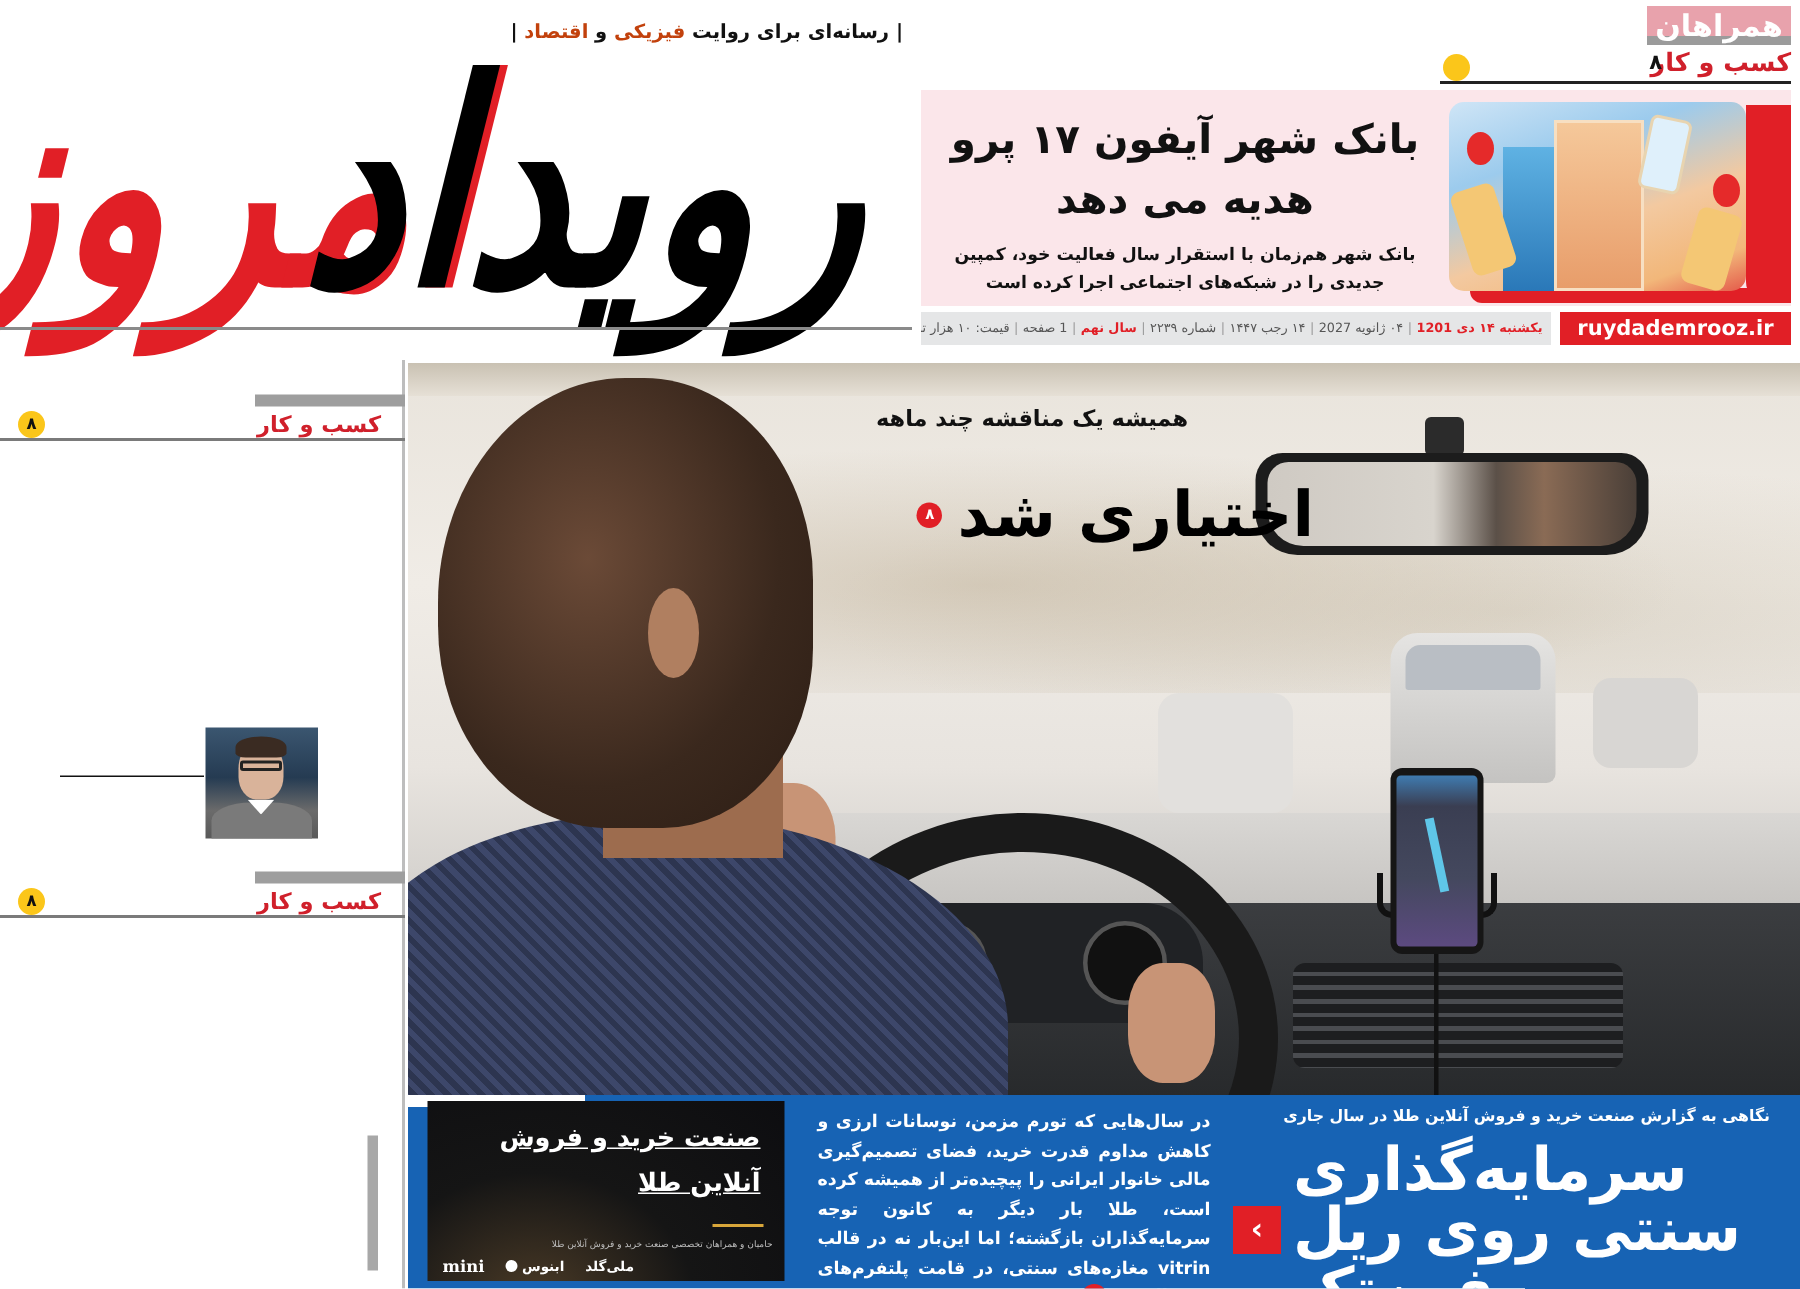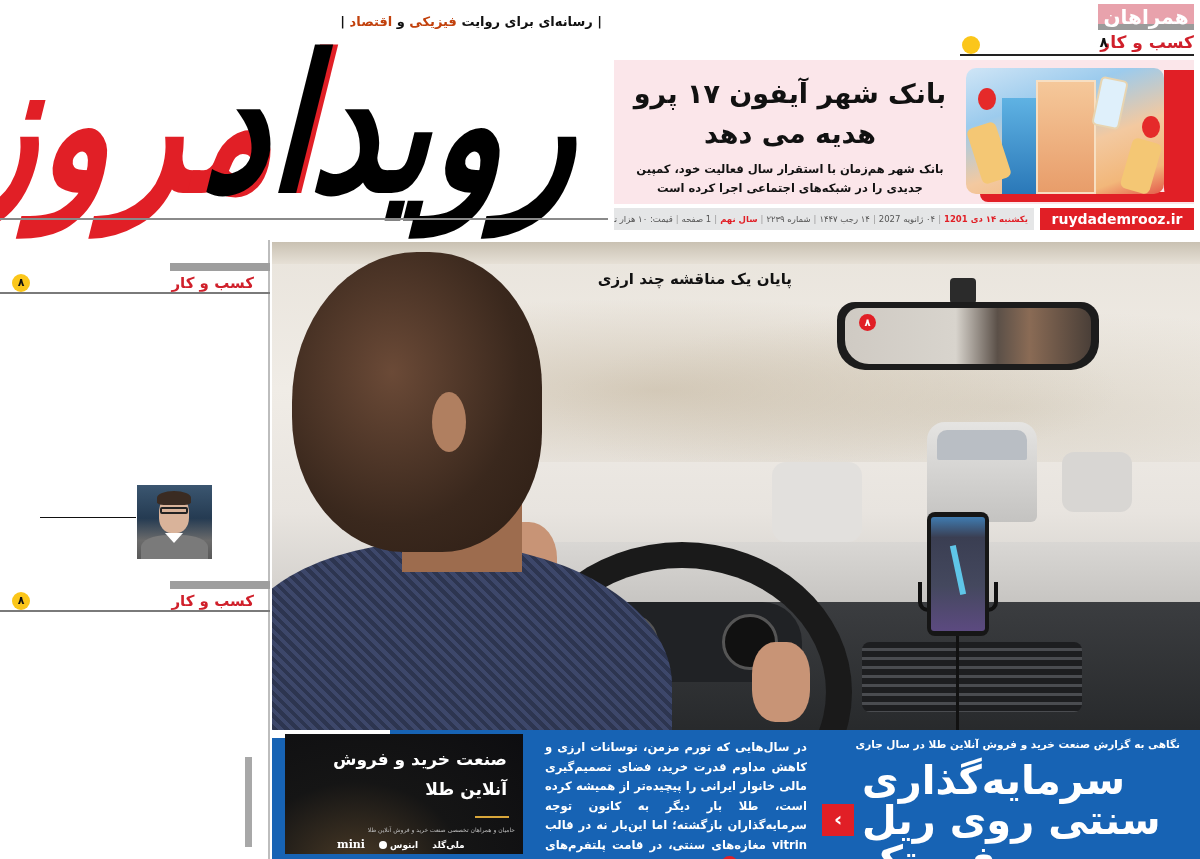--- a/index.html
+++ b/index.html
@@ -97,24 +97,24 @@
   .lp-cable { position: absolute; left: 684px; top: 394px; width: 3px; height: 100px; background: #111; }
 
   .lead-kicker { right: 408px; top: 270px; font-size: 15px; font-weight: 900; color: #111; white-space: nowrap; }
   .lead-headline { right: 324px; top: 314px; width: 420px; text-align: right; font-size: 42px; font-weight: 900; line-height: 58px; color: #000; letter-spacing: -1.5px; }
   .page-badge { width: 17px; height: 17px; border-radius: 50%; background: #e11f26; color: #fff; font-size: 10px; font-weight: 700; line-height: 17px; text-align: center; }
 
   
   .blue-band { left: 272px; top: 730px; width: 928px; height: 129px; background: #1763b4; }
   .blue-notch { left: 272px; top: 730px; width: 118px; height: 8px; background: #fff; }
   .gold-ad { left: 285px; top: 734px; width: 238px; height: 120px; background: radial-gradient(ellipse at 30% 110%, #4a3a26 0%, #151515 45%, #0d0d10 100%); }
-  .gold-title { right: 16px; top: 10px; width: 200px; font-size: 17px; font-weight: 700; line-height: 30px; color: #fff; text-align: right; }
+  .gold-title { right: 16px; top: 10px; width: 200px; font-size: 17px; font-weight: 700; line-height: 30px; color: #fff; text-align: right; text-decoration: underline; }
   .gold-line { left: 190px; top: 82px; width: 34px; height: 2px; background: #d8a63a; }
   .gold-caption { right: 8px; top: 92px; font-size: 6px; color: #bfbfbf; white-space: nowrap; }
-  .gold-logos { left: 10px; top: 104px; display: flex; gap: 14px; align-items: center; font-size: 9px; font-weight: 700; color: #fff; direction: ltr; margin-left: 42px; }
+  .gold-logos { left: 10px; top: 104px; display: flex; gap: 14px; align-items: center; font-size: 9px; font-weight: 700; color: #fff; direction: ltr; }
   .gold-logos .mini { font-family: "DejaVu Serif", serif; font-weight: 900; font-size: 11px; }
   .gold-logos .dot { display: inline-block; width: 8px; height: 8px; border-radius: 50%; background: #fff; margin-right: 3px; vertical-align: middle; }
 
   .blue-body { left: 545px; top: 738px; width: 262px; font-size: 11.6px; font-weight: 700; line-height: 19.5px; color: #fff; text-align: justify; text-align-last: right; }
   .blue-body .pb { display: inline-block; margin-right: 22px; vertical-align: middle; }
   .red-arrow { left: 822px; top: 804px; width: 32px; height: 32px; background: #e11f26; color: #fff; font-size: 20px; font-weight: 900; text-align: center; line-height: 30px; }
   .blue-kicker { right: 20px; top: 738px; font-size: 10.5px; font-weight: 700; color: #fff; white-space: nowrap; }
   .blue-headline { right: 18px; top: 760px; width: 320px; text-align: left; font-size: 40px; font-weight: 900; line-height: 40px; color: #fff; letter-spacing: -1px; }
 </style>
 </head>
@@ -213,23 +213,24 @@
         <div class="route"></div>
       </div>
     </div>
   <div class="lp-cable"></div>
   <div class="lp-shoulder"></div>
   <div class="lp-man-neck"></div>
   <div class="lp-man-head"></div>
   <div class="lp-man-ear"></div>
 </div>
 
-<div class="abs lead-kicker rtl">پایان یک مناقشه چند ارزی</div>
+<div class="abs lead-kicker rtl">همیشه یک مناقشه چند ماهه</div>
 <div class="abs lead-headline rtl">
   <div style="display:flex; align-items:center; gap:10px;">
+    <span>اختیاری شد</span>
     <span class="page-badge">۸</span>
   </div>
 </div>
 
 <div class="abs blue-band"></div>
 <div class="abs blue-notch"></div>
 
 <div class="abs gold-ad">
   <div class="abs gold-title rtl">صنعت خرید و فروش آنلاین طلا</div>
   <div class="abs gold-line"></div>

